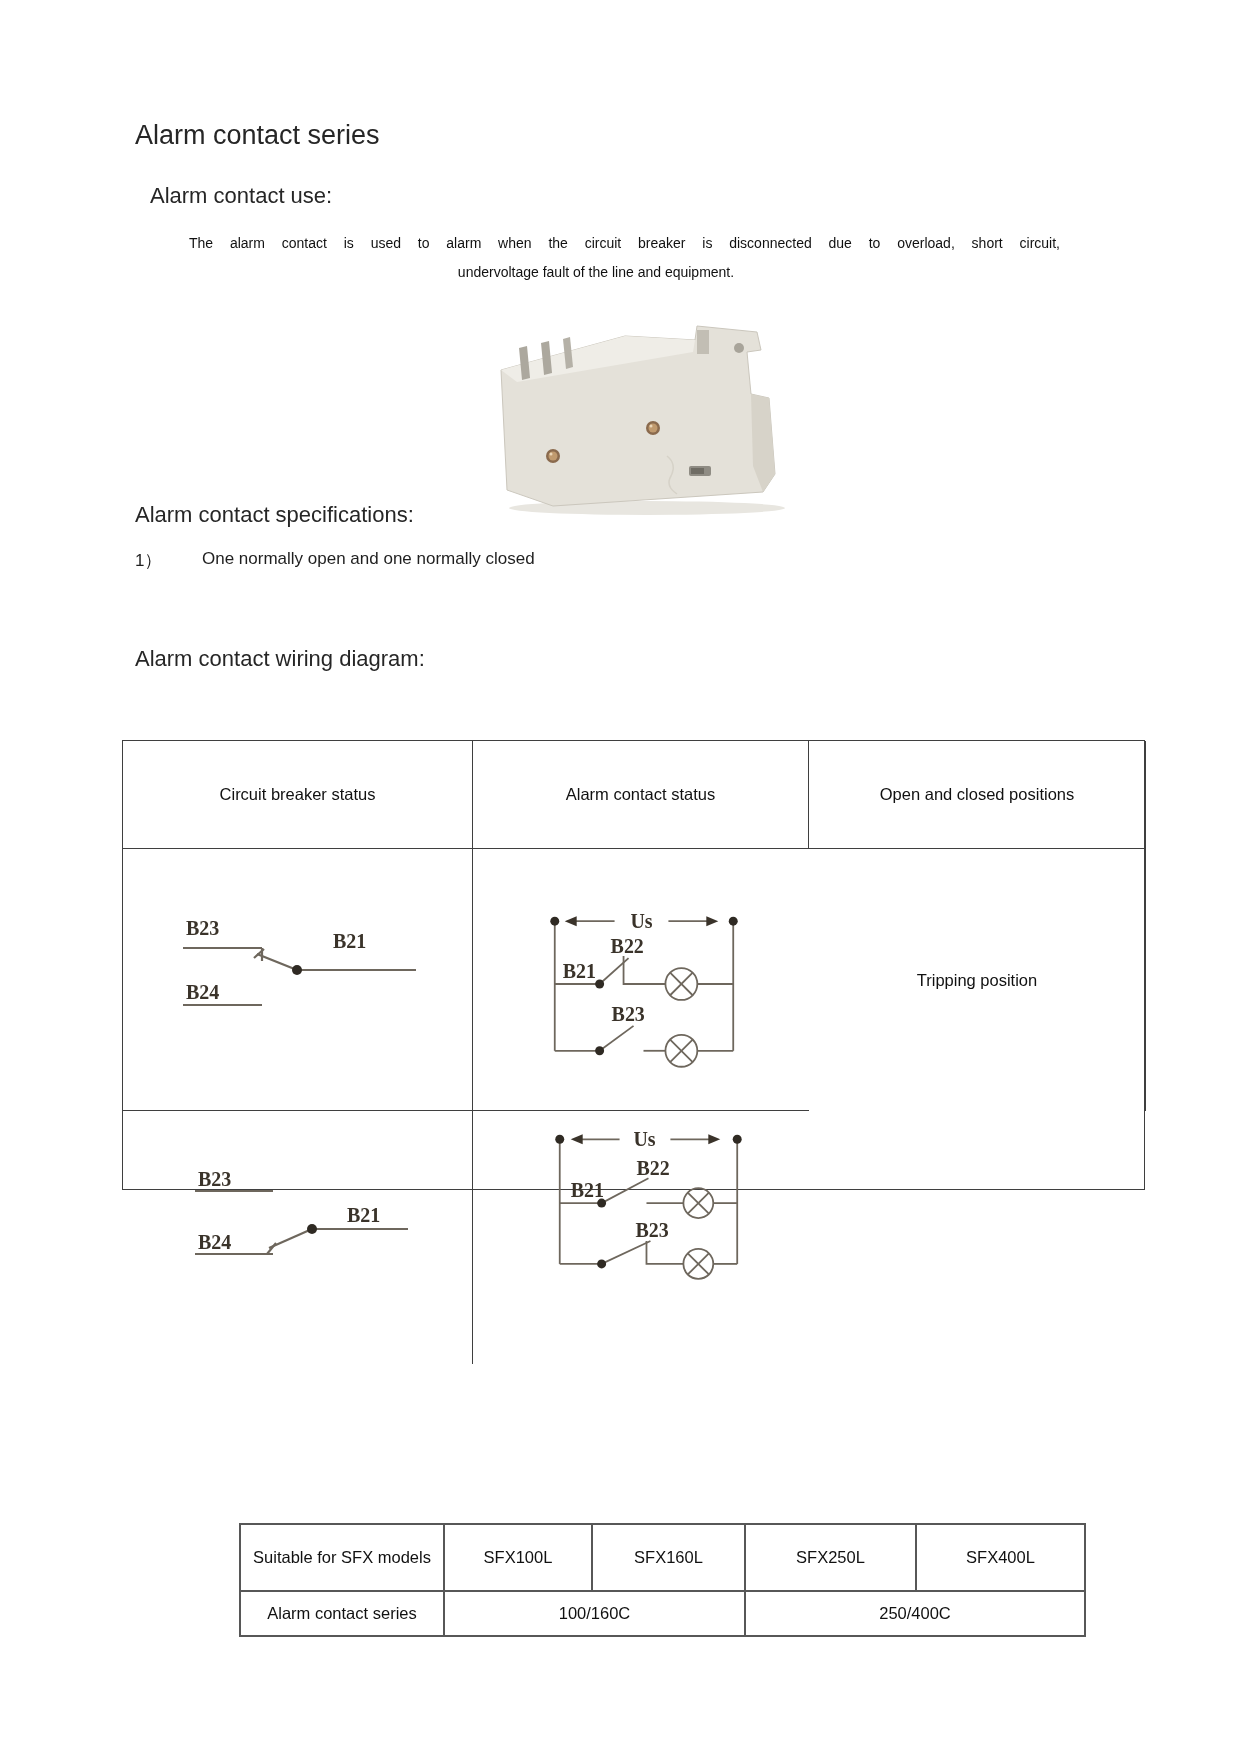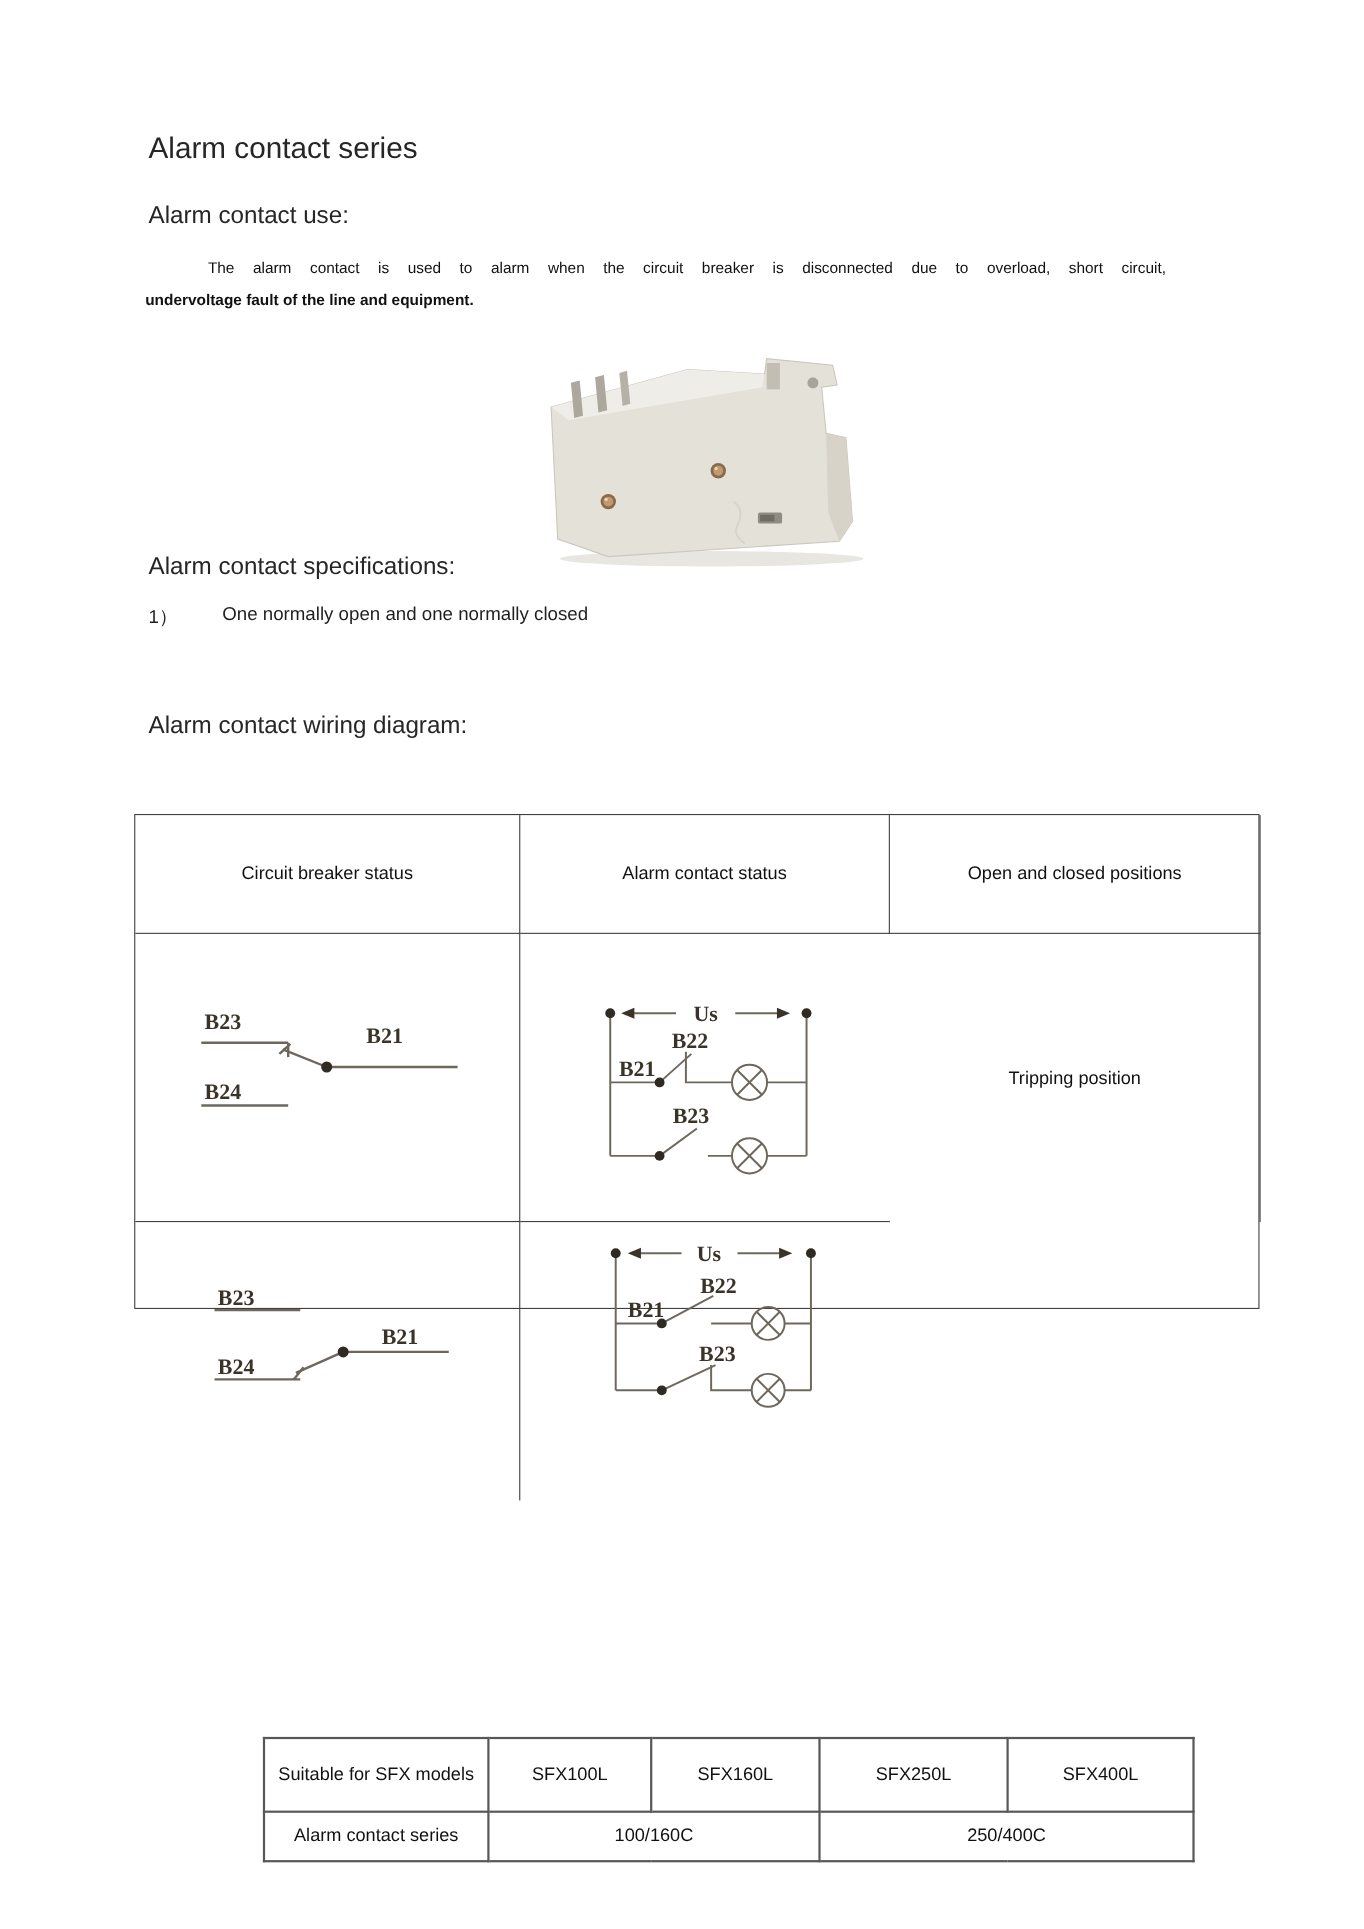--- a/index.html
+++ b/index.html
@@ -3,46 +3,46 @@
 <meta charset="utf-8">
 <style>
   html,body { margin:0; padding:0; background:#ffffff; }
   .page {
     position:relative; width:1240px; height:1754px; background:#ffffff;
     font-family:"Liberation Sans", sans-serif; color:#1f1f1f; overflow:hidden;
   }
   .abs { position:absolute;margin-left:42px; }
   .title { left:93px; top:120px; font-size:27px; font-weight:400; color:#262626; }
   .h2 { font-size:22px; font-weight:400; color:#262626; }
-  .use-h { left:93px; top:183px; }
+  .use-h { left:108px; top:183px; }
   .spec-h { left:93px; top:502px; }
   .wir-h { left:93px; top:646px; }
   .par { left:90px; top:229px; width:928px; font-size:14px; line-height:29px; color:#111; }
   .par .l1 { text-align:justify; text-align-last:justify; text-indent:57px; }
-  .par .l2 { text-align:left;font-weight:bold; }
+  .par .l2 { text-align:center; }
   .list { left:93px; top:549px; font-size:17px; display:flex; }
   .list .no { width:67px; }
   .photo { left:415px; top:306px; width:332px; height:214px; }
 
   
   .wtable {
     left:80px; top:740px; width:1023px; height:450px;
     display:grid; grid-template-columns:350px 336px 337px; grid-template-rows:108px 262px 253px;
     border:1px solid #3f3f3f; box-sizing:border-box;
   }
   .wtable > div {
     border-right:1px solid #3f3f3f; border-bottom:1px solid #3f3f3f;
     display:flex; align-items:center; justify-content:center;
     font-size:16.5px; color:#111; box-sizing:border-box; overflow:hidden;
   }
   .wtable > div.noR { border-right:none; }
   .wtable > div.noB { border-bottom:none; }
 
   
-  .mtable-wrap { left:197px; top:1579px; }
+  .mtable-wrap { left:197px; top:1523px; }
   table.models { border-collapse:collapse; table-layout:fixed; width:845px; }
   table.models td {
     border:2px solid #575757; text-align:center; vertical-align:middle;
     font-size:16.5px; color:#111; padding:0; line-height:25px;
   }
   td.wrapcell { padding:0 30px; }
   .r1 td { height:65px; }
   .r2 td { height:43px; }
 
   .dlab { font-family:"Liberation Serif", serif; font-weight:bold; font-size:20px; fill:#3a332a; }

